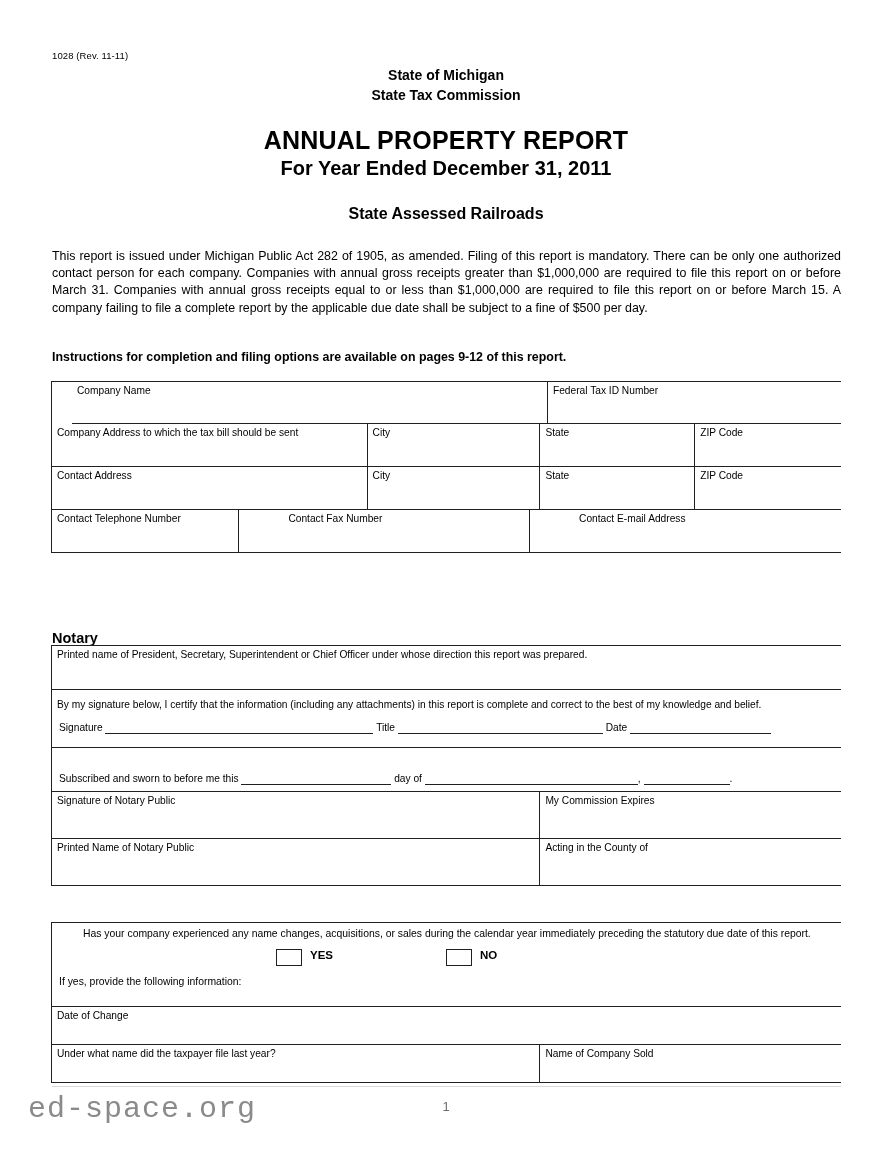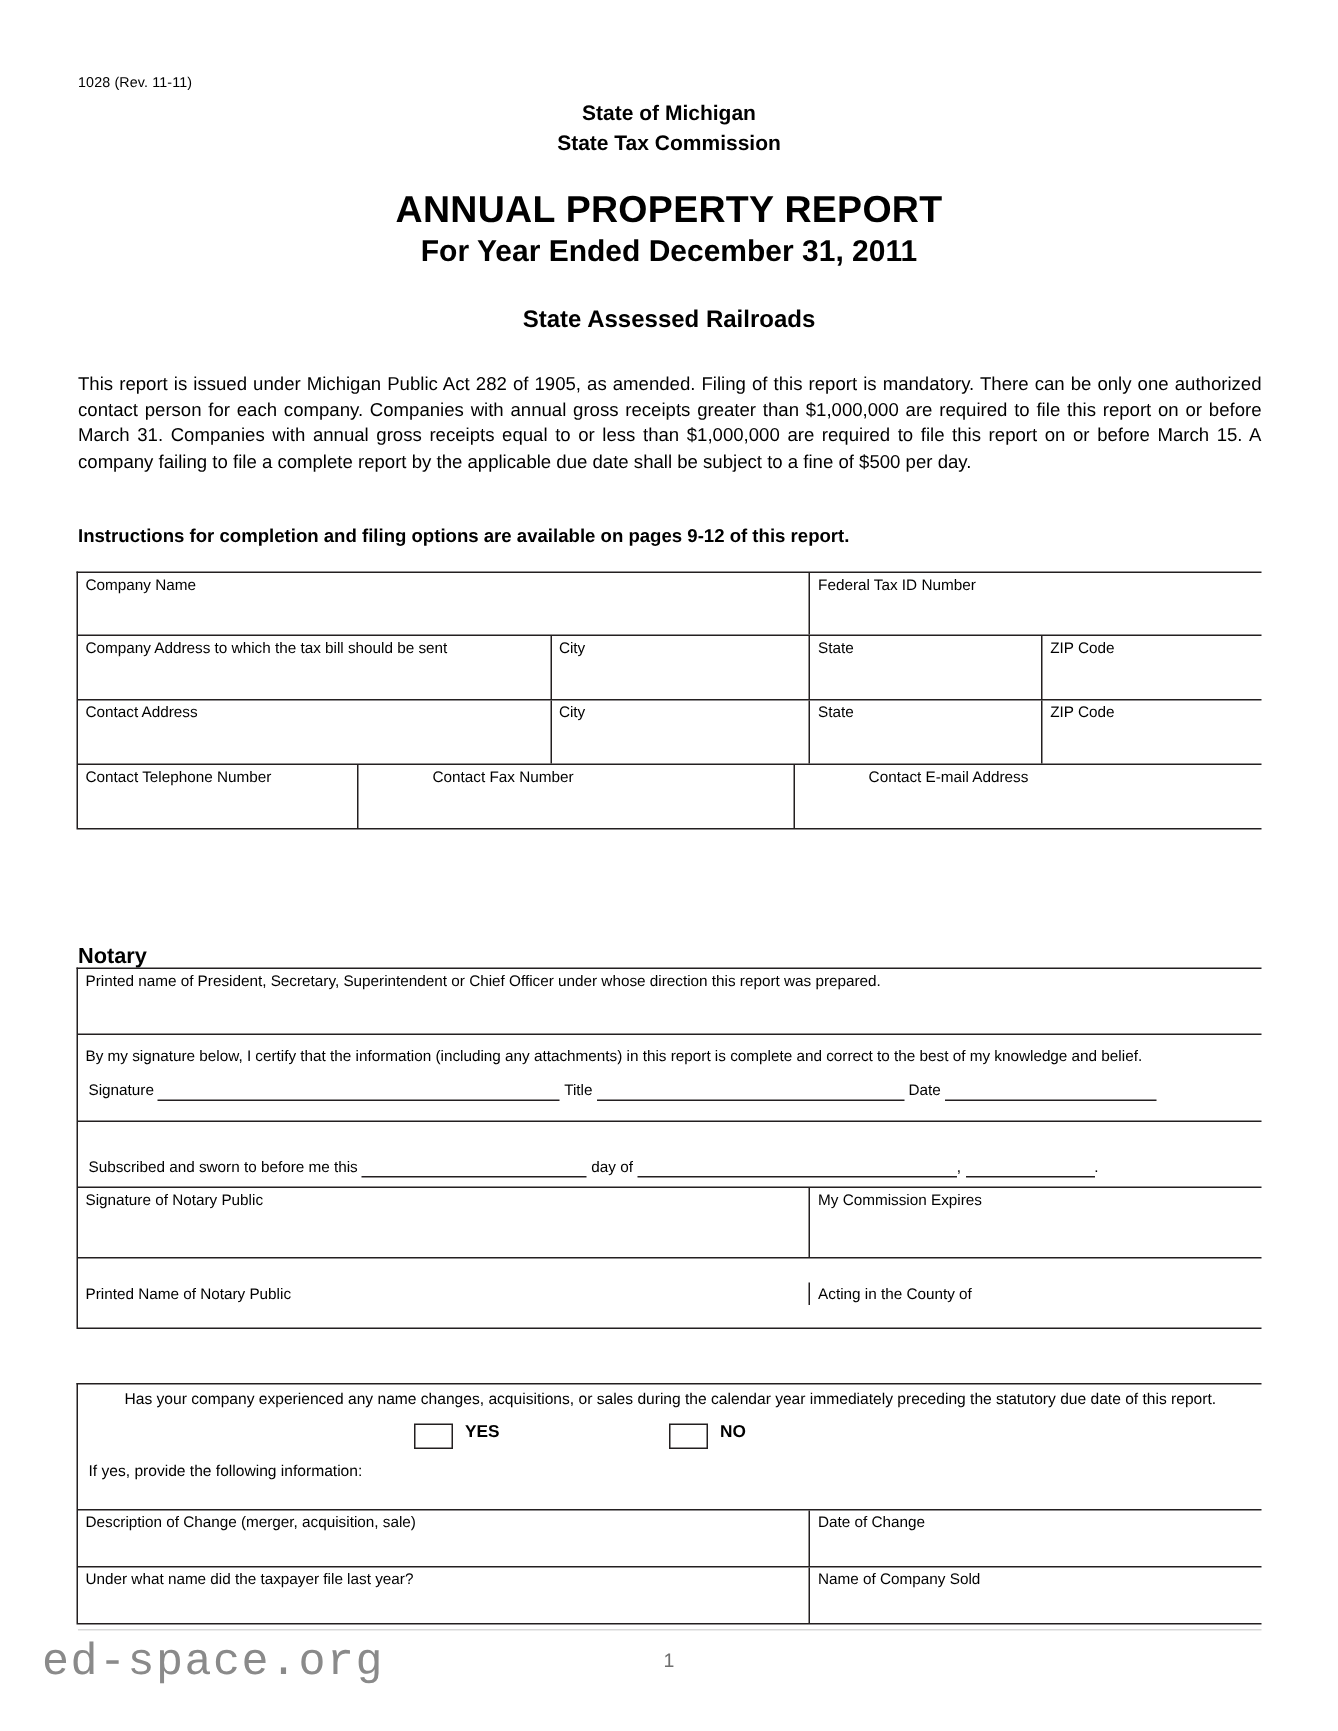--- a/index.html
+++ b/index.html
@@ -208,21 +208,21 @@
 
   <div class="title-main">ANNUAL PROPERTY REPORT</div>
   <div class="title-sub">For Year Ended December 31, 2011</div>
   <div class="title-cat">State Assessed Railroads</div>
 
   <div class="intro">This report is issued under Michigan Public Act 282 of 1905, as amended.  Filing of this report is mandatory.  There can be only one authorized contact person for each company.  Companies with annual gross receipts greater than $1,000,000 are required to file this report on or before March 31.  Companies with annual gross receipts equal to or less than $1,000,000 are required to file this report on or before March 15.  A company failing to file a complete report by the applicable due date shall be subject to a fine of $500 per day.</div>
   <div class="instructions">Instructions for completion and filing options are available on pages 9-12 of this report.</div>
 
   <div class="grid" id="company-table">
 
-    <div class="row" style="height:42px;">
+    <div class="row" style="height:42px;margin-left:20px;">
       <div class="cell" style="width:489px;">
         <span>Company Name</span>
       </div>
       <div class="cell" style="width:301px;border-right:none;">
         <span>Federal Tax ID Number</span>
       </div>
     </div>
 
     <div class="row" style="height:43px;">
       <div class="cell" style="width:316px;">
@@ -307,21 +307,21 @@
 
     <div class="row" style="height:47px;">
       <div class="cell" style="width:489px;">
         <span>Signature of Notary Public</span>
       </div>
       <div class="cell" style="width:301px;border-right:none;">
         <span>My Commission Expires</span>
       </div>
     </div>
 
-    <div class="row" style="height:47px;align-items:center;">
+    <div class="row" style="height:47px;">
       <div class="cell" style="width:489px;">
         <span>Printed Name of Notary Public</span>
       </div>
       <div class="cell" style="width:301px;border-right:none;">
         <span>Acting in the County of</span>
       </div>
     </div>
 
   </div>
 
@@ -334,23 +334,20 @@
           <span class="chk" style="left:224px;"></span>
           <span class="chklbl" style="left:258px;">YES</span>
           <span class="chk" style="left:394px;"></span>
           <span class="chklbl" style="left:428px;">NO</span>
         </div>
         <div class="ifyes">If yes, provide the following information:</div>
       </div>
     </div>
 
     <div class="row" style="height:38px;">
-      <div class="cell" style="width:489px;">
-        <span>Description of Change (merger, acquisition, sale)</span>
-      </div>
       <div class="cell" style="width:301px;border-right:none;">
         <span>Date of Change</span>
       </div>
     </div>
 
     <div class="row" style="height:38px;">
       <div class="cell" style="width:489px;">
         <span>Under what name did the taxpayer file last year?</span>
       </div>
       <div class="cell" style="width:301px;border-right:none;">

